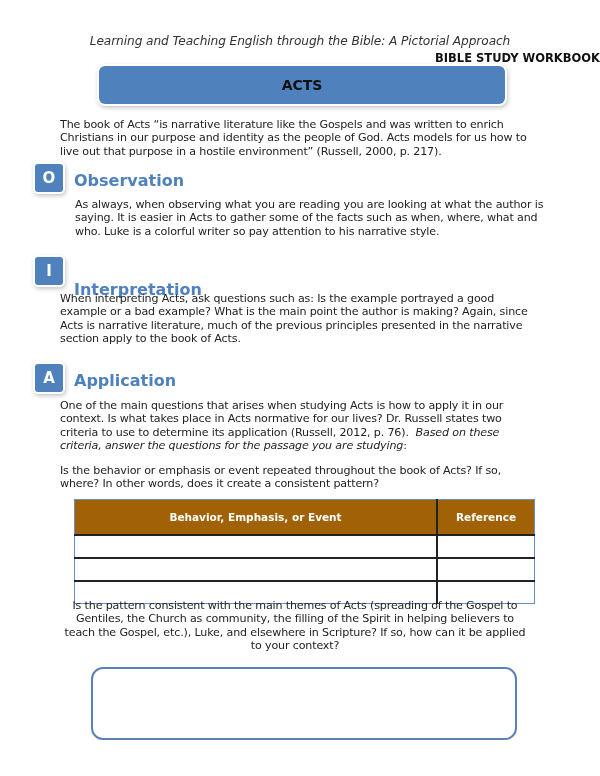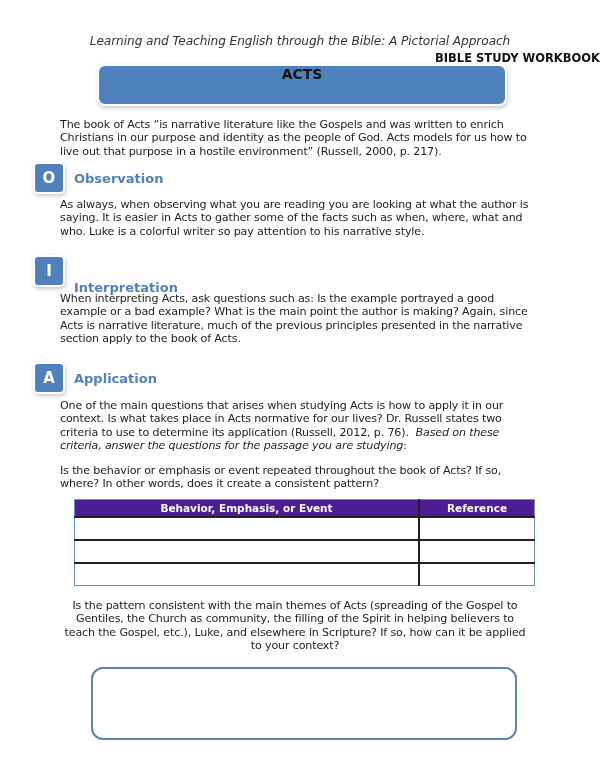--- a/index.html
+++ b/index.html
@@ -13,44 +13,44 @@
     font-style: italic; font-size: 12.2px; color: #333; letter-spacing: -0.1px; margin-top: 18px;
   }
   .header-title {
     left: 0; width: 600px; top: 51px; text-align: right;
     font-weight: bold; font-size: 11.5px; color: #111;
   }
   .title-box {
     left: 99px; top: 66px; width: 406px; height: 38px;
     background: #4F81BD; border-radius: 6px;
     box-shadow: 0 0 0 2px #fff, 1px 2px 4px 2px rgba(0,0,0,0.22);
-    display: flex; align-items: flex-start; justify-content: center;
+    display: flex; align-items: center; justify-content: center;
   }
   .title-box span { font-weight: bold; font-size: 14px; color: #111; }
   .para {
     left: 60px; width: 470px; font-size: 11.1px; line-height: 13.3px; color: #222;
     letter-spacing: -0.15px;
   }
   .para i { font-style: italic; }
   .badge {
     width: 28px; height: 28px; background: #4F81BD; border-radius: 3px;
     box-shadow: 0 0 0 2px #fff, 1px 2px 4px 2px rgba(0,0,0,0.22);
     display: flex; align-items: center; justify-content: center;
     color: #fff; font-weight: bold; font-size: 15px;
   }
   .section-label {
-    font-weight: bold; font-size: 13px; color: #4F81BD;
+    font-weight: bold; font-size: 16px; color: #4F81BD;
   }
   table.pattern {
     position: absolute; left: 74px; top: 499px; width: 461px;
     border-collapse: collapse; border: 1px solid #6b8fc4;
   }
   table.pattern th {
-    background: #4c1d95; color: #fff; font-size: 10.5px; font-weight: bold;
-    height: 16px; padding: 0; border-bottom: 2px solid #222; margin-top: 18px;
+    background: #a16207; color: #fff; font-size: 10.5px; font-weight: bold;
+    height: 16px; padding: 9px; border-bottom: 2px solid #222; margin-top: 18px;
   }
   table.pattern th.c1, table.pattern td.c1 { width: 343px; border-right: 2px solid #222; }
   table.pattern td { height: 21px; padding: 0; border-bottom: 2px solid #222; background: #fff; }
   table.pattern tr:last-child td { border-bottom: none; }
   .answer-box {
     left: 91px; top: 667px; width: 422px; height: 69px;
     border: 2.5px solid #5b82b6; border-radius: 12px; background: #fff;
   }
 </style>
 </head>
@@ -62,21 +62,21 @@
 <div class="abs title-box">
   <span>ACTS</span>
 </div>
 
 <div class="abs para" style="top:118px;">The book of Acts “is narrative literature like the Gospels and was written to enrich Christians in our purpose and identity as the people of God. Acts models for us how to live out that purpose in a hostile environment” (Russell, 2000, p. 217).</div>
 
 <div class="abs badge" style="left:35px; top:164px;">
   <span>O</span>
 </div>
 <div class="abs section-label" style="left:74px; top:171px;">Observation</div>
-<div class="abs para" style="top:198px;">As always, when observing what you are reading you are looking at what the author is saying. It is easier in Acts to gather some of the facts such as when, where, what and who. Luke is a colorful writer so pay attention to his narrative style.</div>
+<div class="abs para" style="top:198px;margin-left:15px;">As always, when observing what you are reading you are looking at what the author is saying. It is easier in Acts to gather some of the facts such as when, where, what and who. Luke is a colorful writer so pay attention to his narrative style.</div>
 
 <div class="abs badge" style="left:35px; top:257px;">
   <span>I</span>
 </div>
 <div class="abs section-label" style="left:74px; top:280px;text-align:right;">Interpretation</div>
 <div class="abs para" style="top:292px;">When interpreting Acts, ask questions such as: Is the example portrayed a good example or a bad example? What is the main point the author is making? Again, since Acts is narrative literature, much of the previous principles presented in the narrative section apply to the book of Acts.</div>
 
 <div class="abs badge" style="left:35px; top:364px;">
   <span>A</span>
 </div>

